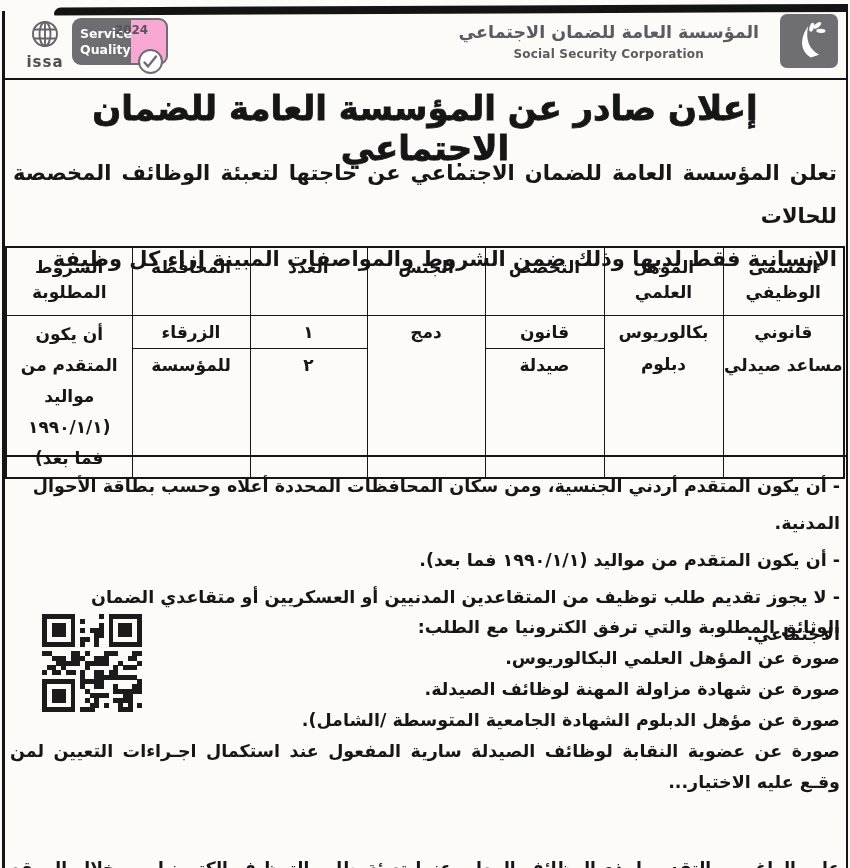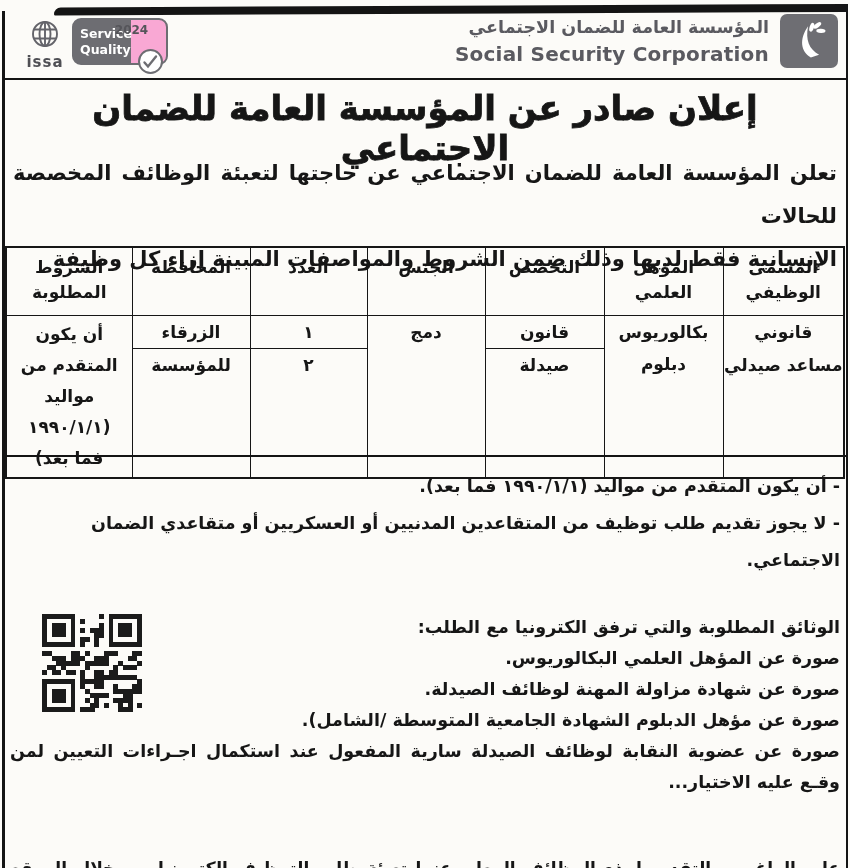--- a/index.html
+++ b/index.html
@@ -21,24 +21,24 @@
   .issa-label{font-size:15px;font-weight:bold;color:#4f4f54;letter-spacing:1px;margin-top:-3px;}
   .badge{position:absolute;left:64px;top:6px;width:96px;height:47px;border:2px solid #6d6d72;
          border-radius:9px;background:#f9a8d4;box-sizing:border-box;}
   .badge-gray{position:absolute;left:-1px;top:-1px;bottom:-1px;width:58px;background:#6d6d72;
          border-radius:8px 0 0 8px;color:#fff;font-size:12.5px;font-weight:bold;line-height:1.3;
          padding:7px 0 0 7px;box-sizing:border-box;}
   .badge-year{position:absolute;right:16px;top:3px;width:37px;text-align:center;font-size:12px;
          font-weight:bold;color:#55555a;}
   .badge-check{position:absolute;right:3px;bottom:-11px;width:25px;height:25px;background:#fff;
          border:2.5px solid #6d6d72;border-radius:50%;box-sizing:border-box;}
-  .org{position:absolute;right:4px;top:2px;display:flex;align-items:center;gap:11px;}
+  .org{position:absolute;right:4px;top:2px;display:flex;align-items:center;gap:21px;}
   .org-text{text-align:right;}
   .org-ar{font-size:17.5px;font-weight:bold;color:#5a5a60;direction:rtl;}
-  .org-en{font-size:20px;font-weight:bold;color:#5a5a60;margin-top:5px;letter-spacing:0.2px;}
+  .org-en{font-size:12px;font-weight:bold;color:#5a5a60;margin-top:5px;letter-spacing:0.2px;text-align:center;}
   .org-logo{width:58px;height:54px;background:#6e6e73;border-radius:7px;display:flex;
             align-items:center;justify-content:center;}
 
   
   .title{position:absolute;top:88px;left:12px;right:12px;text-align:center;direction:rtl;
          font-size:34px;font-weight:bold;-webkit-text-stroke:0.8px #161616;}
   .intro{position:absolute;top:152px;left:13px;right:13px;direction:rtl;font-size:21px;
          font-weight:bold;line-height:43px;}
   .intro .l1{text-align:justify;text-align-last:justify;}
   .intro .l2{text-align:right;}
@@ -179,20 +179,21 @@
       <td>
         <div class="cond">أن يكون المتقدم من مواليد (١٩٩٠/١/١ فما بعد)</div>
       </td>
     </tr>
   </tbody>
     </table>
 
   <div class="rule rule2"></div>
 
   <div class="general">
+    <div class="item">- أن يكون المتقدم أردني الجنسية، ومن سكان المحافظات المحددة أعلاه وحسب بطاقة الأحوال المدنية.</div>
     <div class="item">- أن يكون المتقدم من مواليد (١٩٩٠/١/١ فما بعد).</div>
     <div class="item">- لا يجوز تقديم طلب توظيف من المتقاعدين المدنيين أو العسكريين أو متقاعدي الضمان الاجتماعي.</div>
   </div>
 
   <div class="docs">
     <div class="heading">الوثائق المطلوبة والتي ترفق الكترونيا مع الطلب:</div>
     <div class="item">صورة عن المؤهل العلمي البكالوريوس.</div>
     <div class="item">صورة عن شهادة مزاولة المهنة لوظائف الصيدلة.</div>
     <div class="item">صورة عن مؤهل الدبلوم الشهادة الجامعية المتوسطة /الشامل).</div>
     <div class="item">صورة عن عضوية النقابة لوظائف الصيدلة سارية المفعول عند استكمال اجـراءات التعيين لمن وقـع عليه الاختيار...</div>

